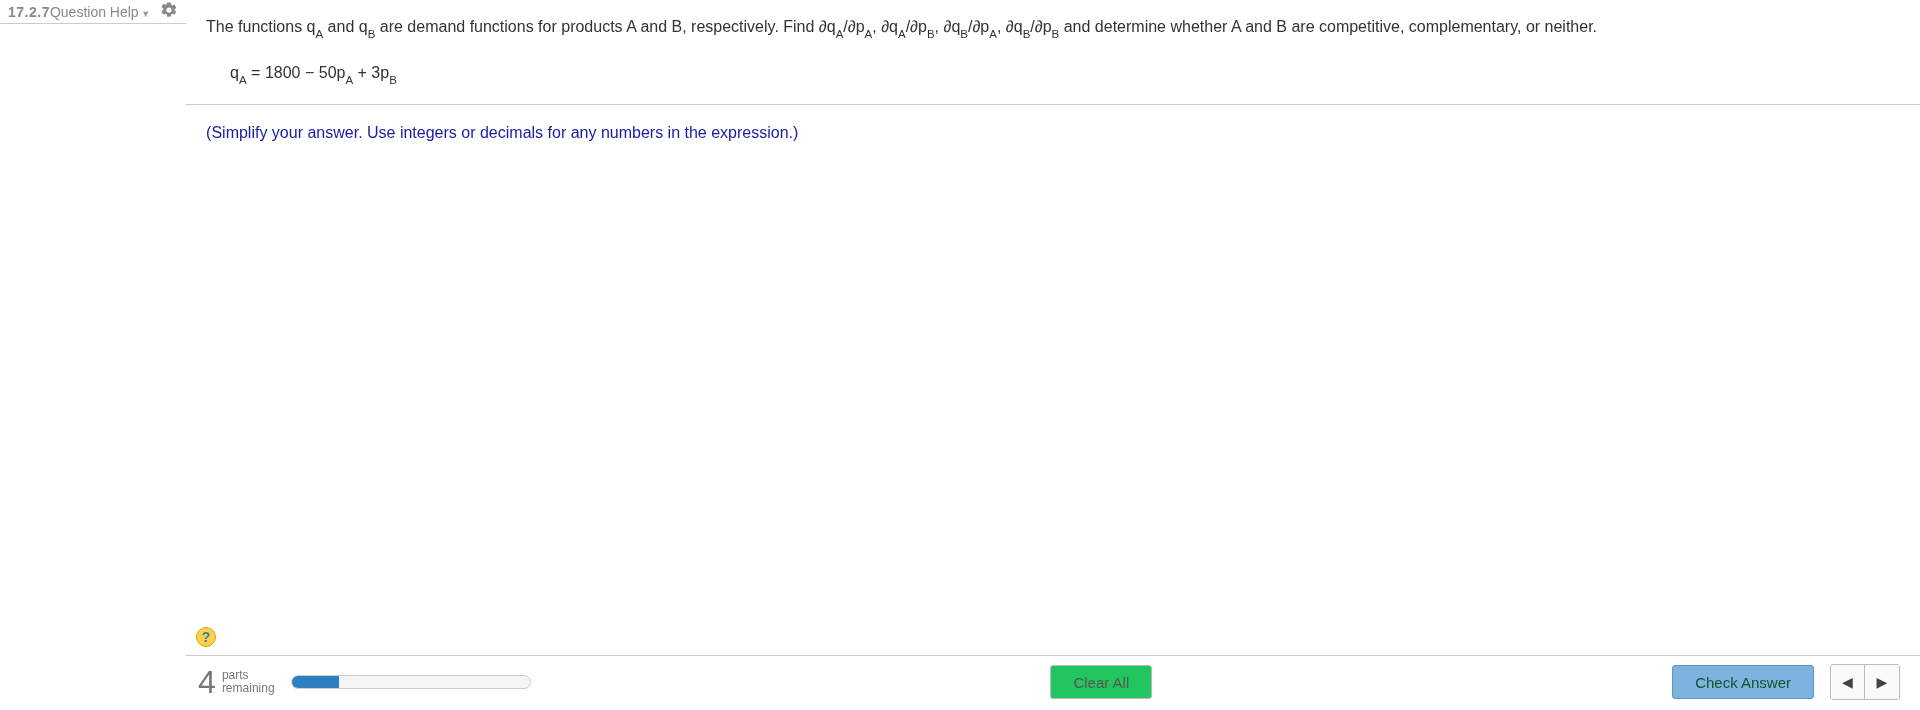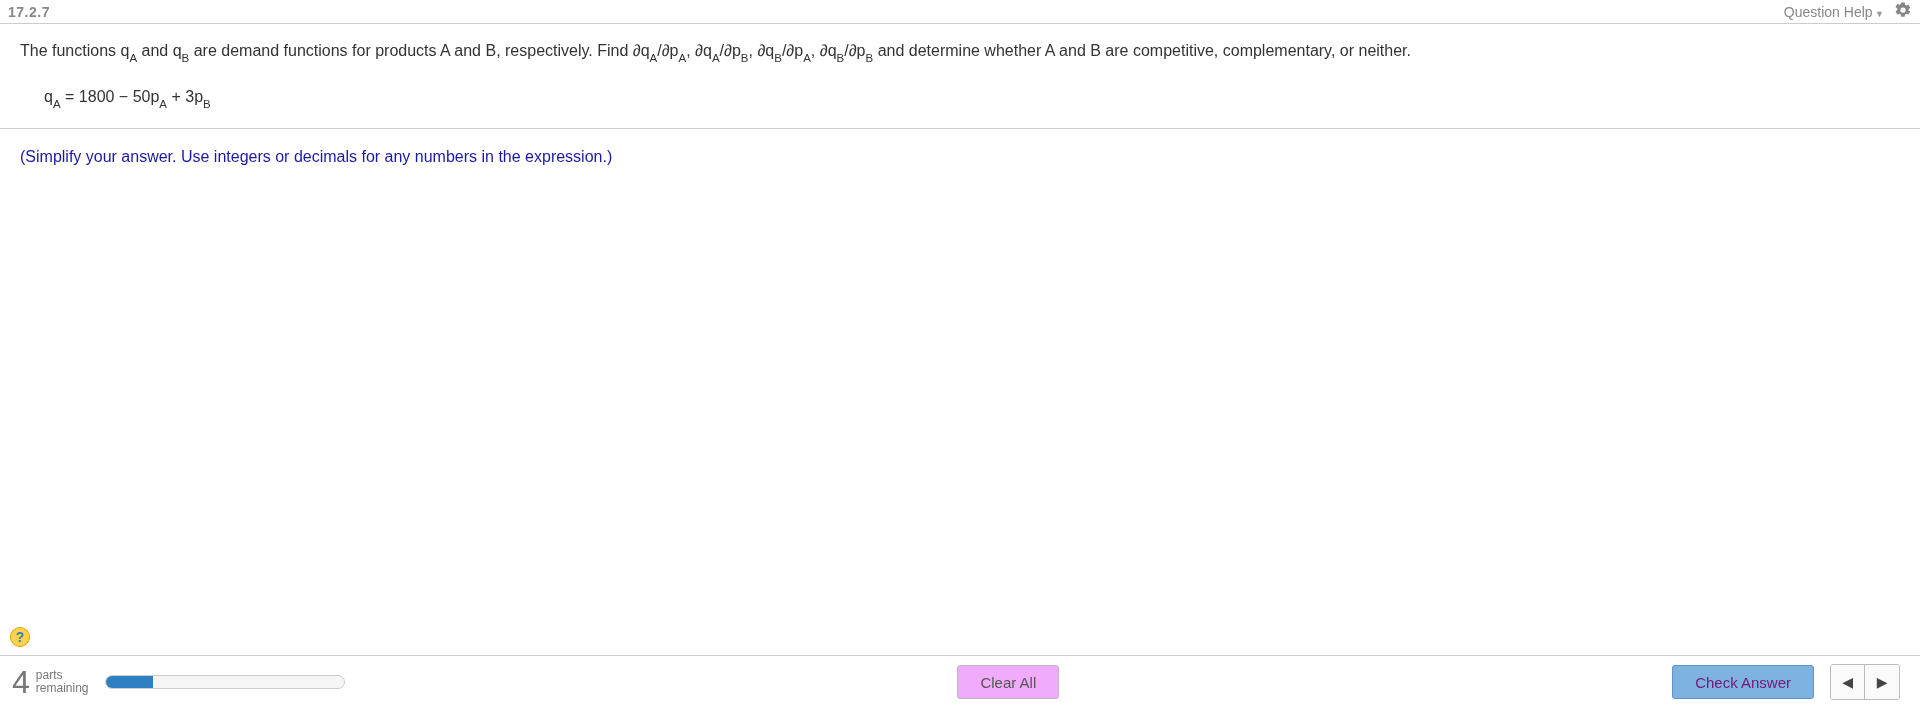--- a/index.html
+++ b/index.html
@@ -1,17 +1,17 @@
 <!DOCTYPE html>
 <html><head>
 <meta charset="utf-8">
 <style>
   * { box-sizing: border-box; margin: 0; padding: 0; }
   html, body { width: 1920px; height: 710px; font-family: Arial, Helvetica, sans-serif; font-size: 15px; color: #333; background: #fff; overflow: hidden; }
-  .page { display: flex; flex-direction: column; height: 100%; }
+  .page { display: flex; flex-direction: row; height: 100%; }
 
   .top-bar { display: flex; justify-content: space-between; align-items: center; height: 24px; border-bottom: 1px solid #ccc; padding: 0 8px; }
   .top-left { font-weight: bold; color: #888; font-size: 14px; letter-spacing: 0.5px;}
   .top-right { display: flex; align-items: center; gap: 10px; color: #888; font-size: 14px; }
   .help-drop::after{ content:" ▼"; font-size:9px; color:#999;}
   .gear-ico svg { width: 18px; height: 18px; fill: #888; }
 
   .content { flex: 1 1 auto; display:flex; flex-direction:column; }
   .problem { padding: 14px 20px 12px 20px; font-size: 16px; line-height: 1.6; }
   .equations { padding: 4px 20px 14px 44px; font-size: 16px; line-height: 1.9; border-bottom: 1px solid #ccc; }
@@ -26,22 +26,22 @@
   .instruction { color:#333; font-size:15px; }
   .help-circle { width:20px; height:20px; border-radius:50%; background:#ffd24d; color:#2e7ec2; font-weight:bold; font-size:14px; display:flex; align-items:center; justify-content:center; border:1px solid #d9a400;}
 
   .footer { display:flex; align-items:center; padding: 8px 20px 10px 12px; gap:16px; background:#fff;}
   .parts { display:flex; align-items:center; gap:6px; color:#777; }
   .parts-num { font-size:32px; font-weight:400; line-height:1;}
   .parts-text { font-size:12px; line-height:1.1; }
   .progress { width:240px; height:14px; border:1px solid #ccc; border-radius:7px; overflow:hidden; background:#f5f5f5;}
   .progress-fill { height:100%; background:#2e7ec2; width:20%; }
   .spacer { flex:1; }
-  .btn { height:34px; padding:0 22px; border:1px solid #bbb; border-radius:3px; background:#f0abfc; font-size:15px; color:#555; display:flex; align-items:center; justify-content:center; cursor:pointer;}
-  .btn-primary { background:#7fb3df; border-color:#5a94c8; color:#701a75;text-align:right;}
+  .btn { height:34px; padding:0 22px; border:1px solid #bbb; border-radius:3px; background:#22c55e; font-size:15px; color:#555; display:flex; align-items:center; justify-content:center; cursor:pointer;}
+  .btn-primary { background:#7fb3df; border-color:#5a94c8; color:#14532d;text-align:right;}
   .nav-group { display:flex; border:1px solid #bbb; border-radius:3px; overflow:hidden;}
   .nav-btn { width:34px; height:34px; display:flex; align-items:center; justify-content:center; background:#fafafa; color:#444; font-size:14px; cursor:pointer;}
   .nav-btn:first-child{border-right:1px solid #bbb;}
 </style>
 </head>
 <body>
 
 <div class="page">
 
   <div class="top-bar">

